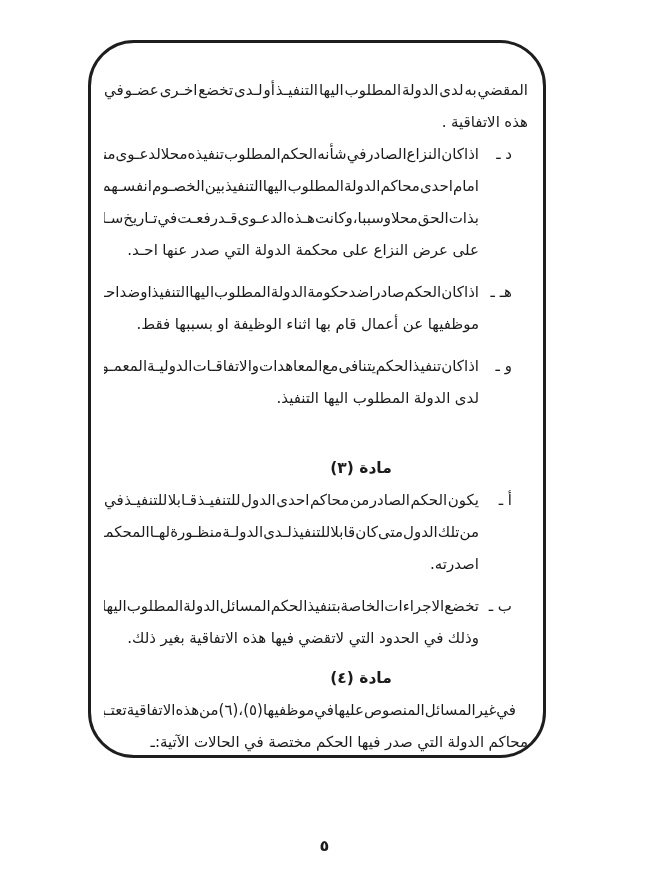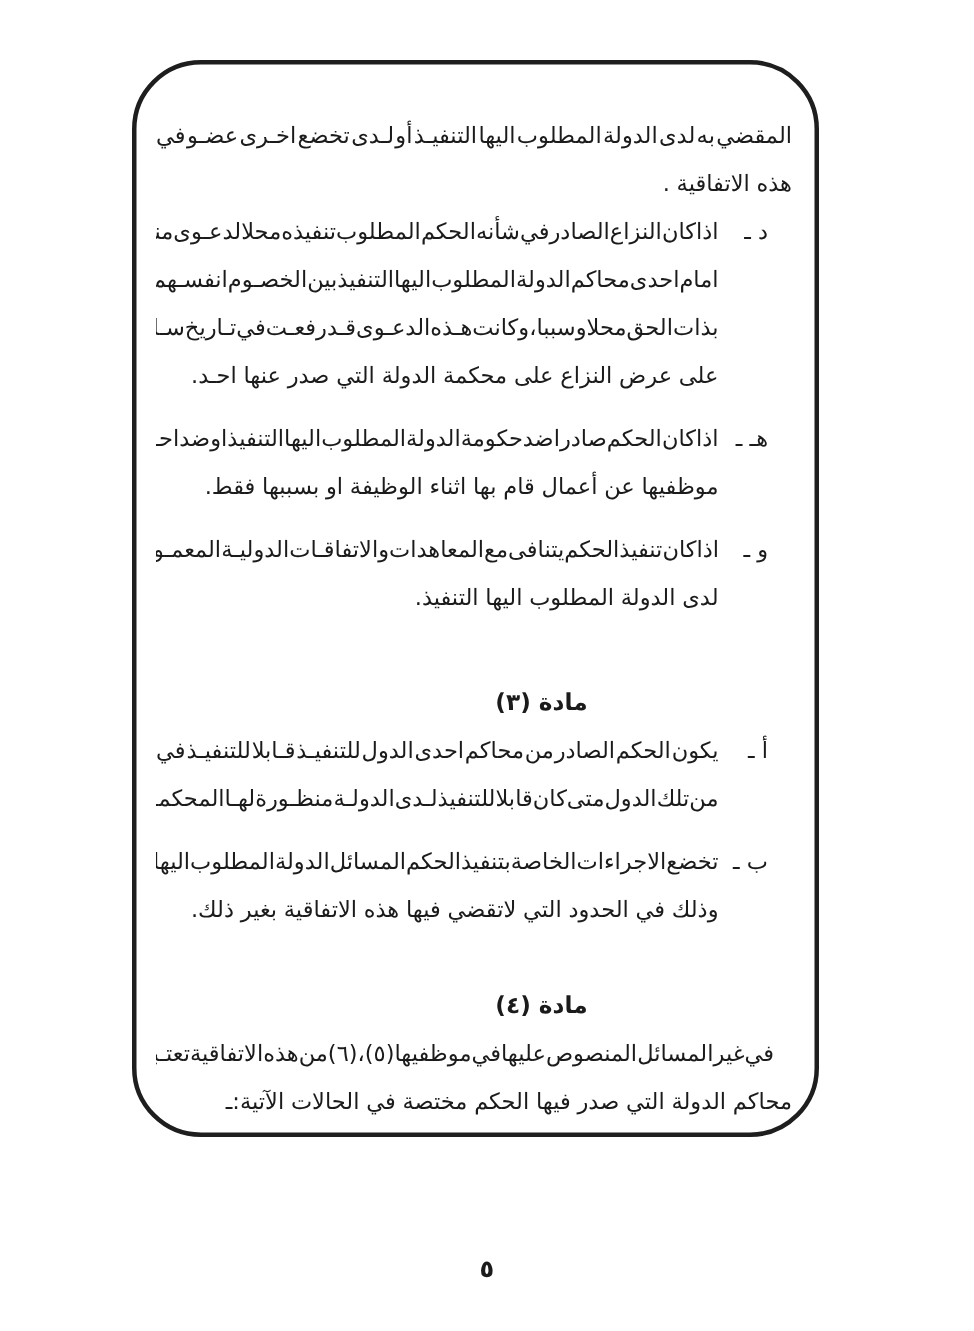--- a/index.html
+++ b/index.html
@@ -62,21 +62,21 @@
   .heading {
     height: 32px;
     line-height: 32px;
     text-align: center;
     font-weight: bold;
     font-size: 15.5px;
     position: relative;
     right: -45px;
   }
   .heading-0 { margin-top: 38px; }
-  .heading-1 { margin-top: 32px; }
+  .heading-1 { margin-top: 8px; }
   .pagenum {
     position: absolute;
     left: 0; right: 0;
     top: 836px;
     text-align: center;
     font-weight: bold;
     font-size: 16px;
     direction: rtl;
   }
 </style>
@@ -245,20 +245,23 @@
           <span>متى</span>
           <span>كان</span>
           <span>قابلا</span>
           <span>للتنفيذ</span>
           <span>لـدى</span>
           <span>الدولـة</span>
           <span>منظـورة</span>
           <span>لهـا</span>
           <span>المحكمـة</span>
         </div>
+        <div class="line last">
+          <span>اصدرته.</span>
+        </div>
       </div>
     </div>
     <div class="item">
       <div class="marker">ب ـ</div>
       <div class="item-text">
         <div class="line">
           <span>تخضع</span>
           <span>الاجراءات</span>
           <span>الخاصة</span>
           <span>بتنفيذ</span>

